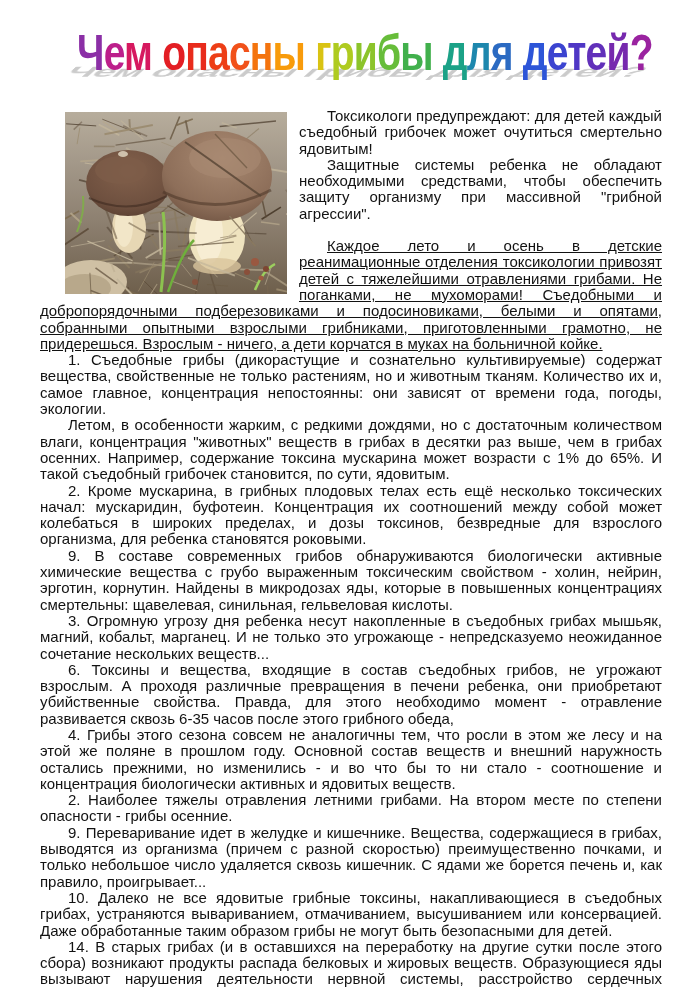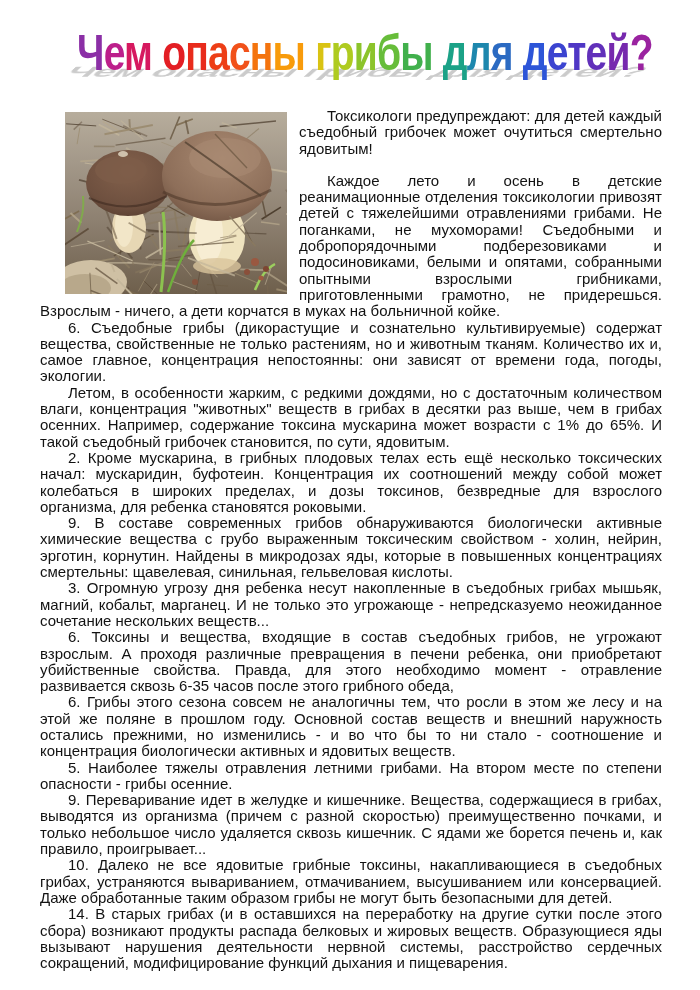--- a/index.html
+++ b/index.html
@@ -25,21 +25,21 @@
     transform-origin:center top;
     filter:blur(.4px);
   }
   
   .content{
     margin:8px 38px 0 40px;
     font-size:15px;line-height:16.3px;
     text-align:justify;
   }
   .content p{margin:0;text-indent:28px;}
-  .content p.gap-before{margin-top:16px;}
+  .content p.gap-before{margin-top:16px;text-decoration:underline;}
   figure.photo{
     float:left;margin:4px 12px 4px 25px;padding:0;
     width:222px;height:182px;
   }
   figure.photo svg{display:block;}
 </style>
 </head>
 <body>
 
 <header class="title-wrap">
@@ -231,27 +231,28 @@
         <circle cx="190" cy="150" r="4" fill="#9a5840"></circle>
         <circle cx="201" cy="157" r="3" fill="#7d4632"></circle>
         <circle cx="182" cy="160" r="3" fill="#8a4f3a"></circle>
         <circle cx="196" cy="166" r="2.5" fill="#a05a40"></circle>
         <circle cx="130" cy="170" r="3" fill="#8a4f3a" opacity="0.8"></circle>
       </g>
     </svg>
   </figure>
   <div id="paras">
       <p>Токсикологи предупреждают: для детей каждый съедобный грибочек может очутиться смертельно ядовитым!</p>
+      <p>Защитные системы ребенка не обладают необходимыми средствами, чтобы обеспечить защиту организму при массивной "грибной агрессии".</p>
       <p class="gap-before">Каждое лето и осень в детские реанимационные отделения токсикологии привозят детей с тяжелейшими отравлениями грибами. Не поганками, не мухоморами! Съедобными и добропорядочными подберезовиками и подосиновиками, белыми и опятами, собранными опытными взрослыми грибниками, приготовленными грамотно, не придерешься. Взрослым - ничего, а дети корчатся в муках на больничной койке.</p>
-      <p>6. Съедобные грибы (дикорастущие и сознательно культивируемые) содержат вещества, свойственные не только растениям, но и животным тканям. Количество их и, самое главное, концентрация непостоянны: они зависят от времени года, погоды, экологии.</p>
+      <p>1. Съедобные грибы (дикорастущие и сознательно культивируемые) содержат вещества, свойственные не только растениям, но и животным тканям. Количество их и, самое главное, концентрация непостоянны: они зависят от времени года, погоды, экологии.</p>
       <p>Летом, в особенности жарким, с редкими дождями, но с достаточным количеством влаги, концентрация "животных" веществ в грибах в десятки раз выше, чем в грибах осенних. Например, содержание токсина мускарина может возрасти с 1% до 65%. И такой съедобный грибочек становится, по сути, ядовитым.</p>
       <p>2. Кроме мускарина, в грибных плодовых телах есть ещё несколько токсических начал: мускаридин, буфотеин. Концентрация их соотношений между собой может колебаться в широких пределах, и дозы токсинов, безвредные для взрослого организма, для ребенка становятся роковыми.</p>
       <p>9. В составе современных грибов обнаруживаются биологически активные химические вещества с грубо выраженным токсическим свойством - холин, нейрин, эрготин, корнутин. Найдены в микродозах яды, которые в повышенных концентрациях смертельны: щавелевая, синильная, гельвеловая кислоты.</p>
       <p>3. Огромную угрозу дня ребенка несут накопленные в съедобных грибах мышьяк, магний, кобальт, марганец. И не только это угрожающе - непредсказуемо неожиданное сочетание нескольких веществ...</p>
       <p>6. Токсины и вещества, входящие в состав съедобных грибов, не угрожают взрослым. А проходя различные превращения в печени ребенка, они приобретают убийственные свойства. Правда, для этого необходимо момент - отравление развивается сквозь 6-35 часов после этого грибного обеда,</p>
-      <p>6. Грибы этого сезона совсем не аналогичны тем, что росли в этом же лесу и на этой же поляне в прошлом году. Основной состав веществ и внешний наружность остались прежними, но изменились - и во что бы то ни стало - соотношение и концентрация биологически активных и ядовитых веществ.</p>
-      <p>5. Наиболее тяжелы отравления летними грибами. На втором месте по степени опасности - грибы осенние.</p>
+      <p>4. Грибы этого сезона совсем не аналогичны тем, что росли в этом же лесу и на этой же поляне в прошлом году. Основной состав веществ и внешний наружность остались прежними, но изменились - и во что бы то ни стало - соотношение и концентрация биологически активных и ядовитых веществ.</p>
+      <p>2. Наиболее тяжелы отравления летними грибами. На втором месте по степени опасности - грибы осенние.</p>
       <p>9. Переваривание идет в желудке и кишечнике. Вещества, содержащиеся в грибах, выводятся из организма (причем с разной скоростью) преимущественно почками, и только небольшое число удаляется сквозь кишечник. С ядами же борется печень и, как правило, проигрывает...</p>
       <p>10. Далеко не все ядовитые грибные токсины, накапливающиеся в съедобных грибах, устраняются вывариванием, отмачиванием, высушиванием или консервацией. Даже обработанные таким образом грибы не могут быть безопасными для детей.</p>
       <p>14. В старых грибах (и в оставшихся на переработку на другие сутки после этого сбора) возникают продукты распада белковых и жировых веществ. Образующиеся яды вызывают нарушения деятельности нервной системы, расстройство сердечных сокращений, модифицирование функций дыхания и пищеварения.</p>
     </div>
 
 </main>
 
 </body></html>

